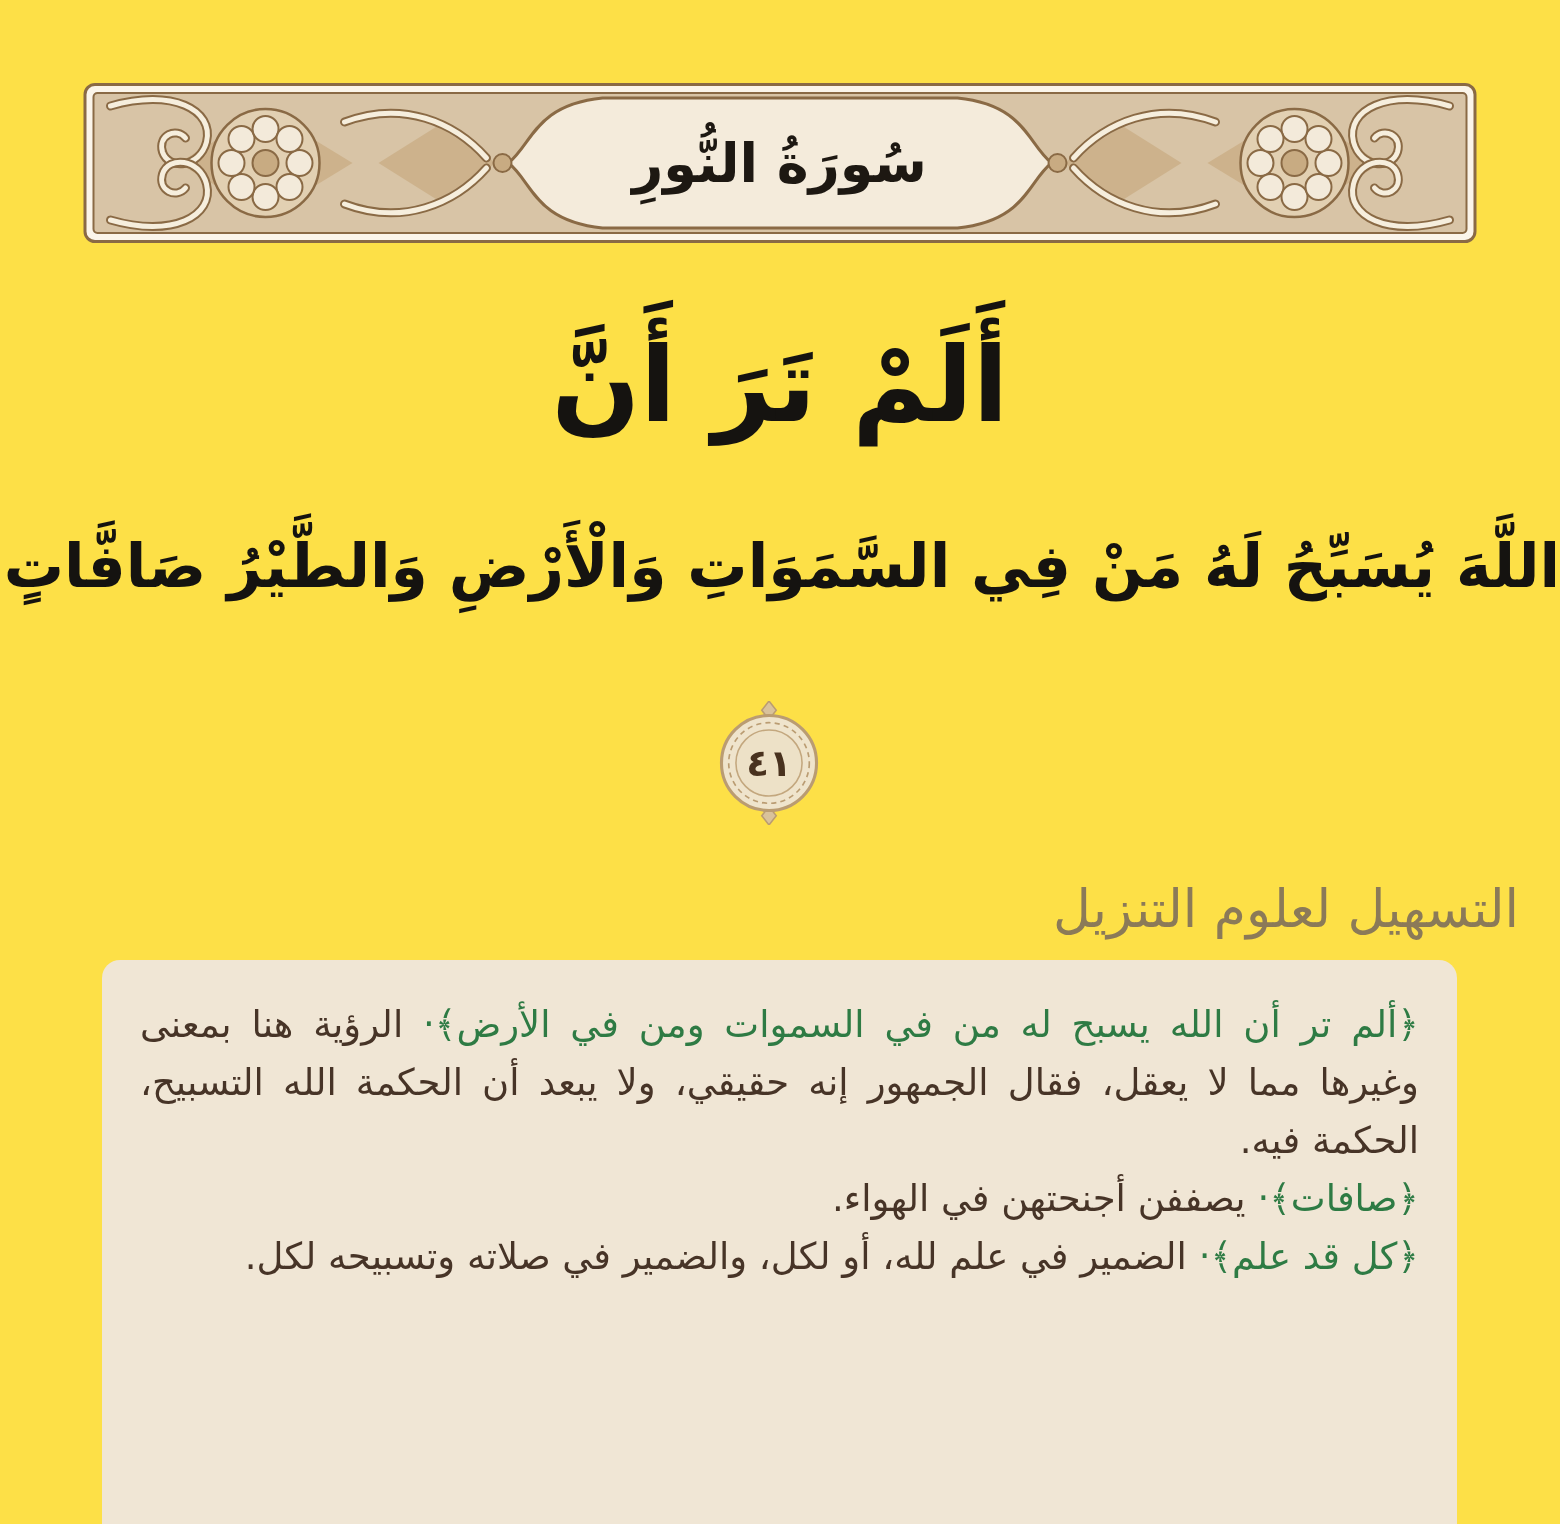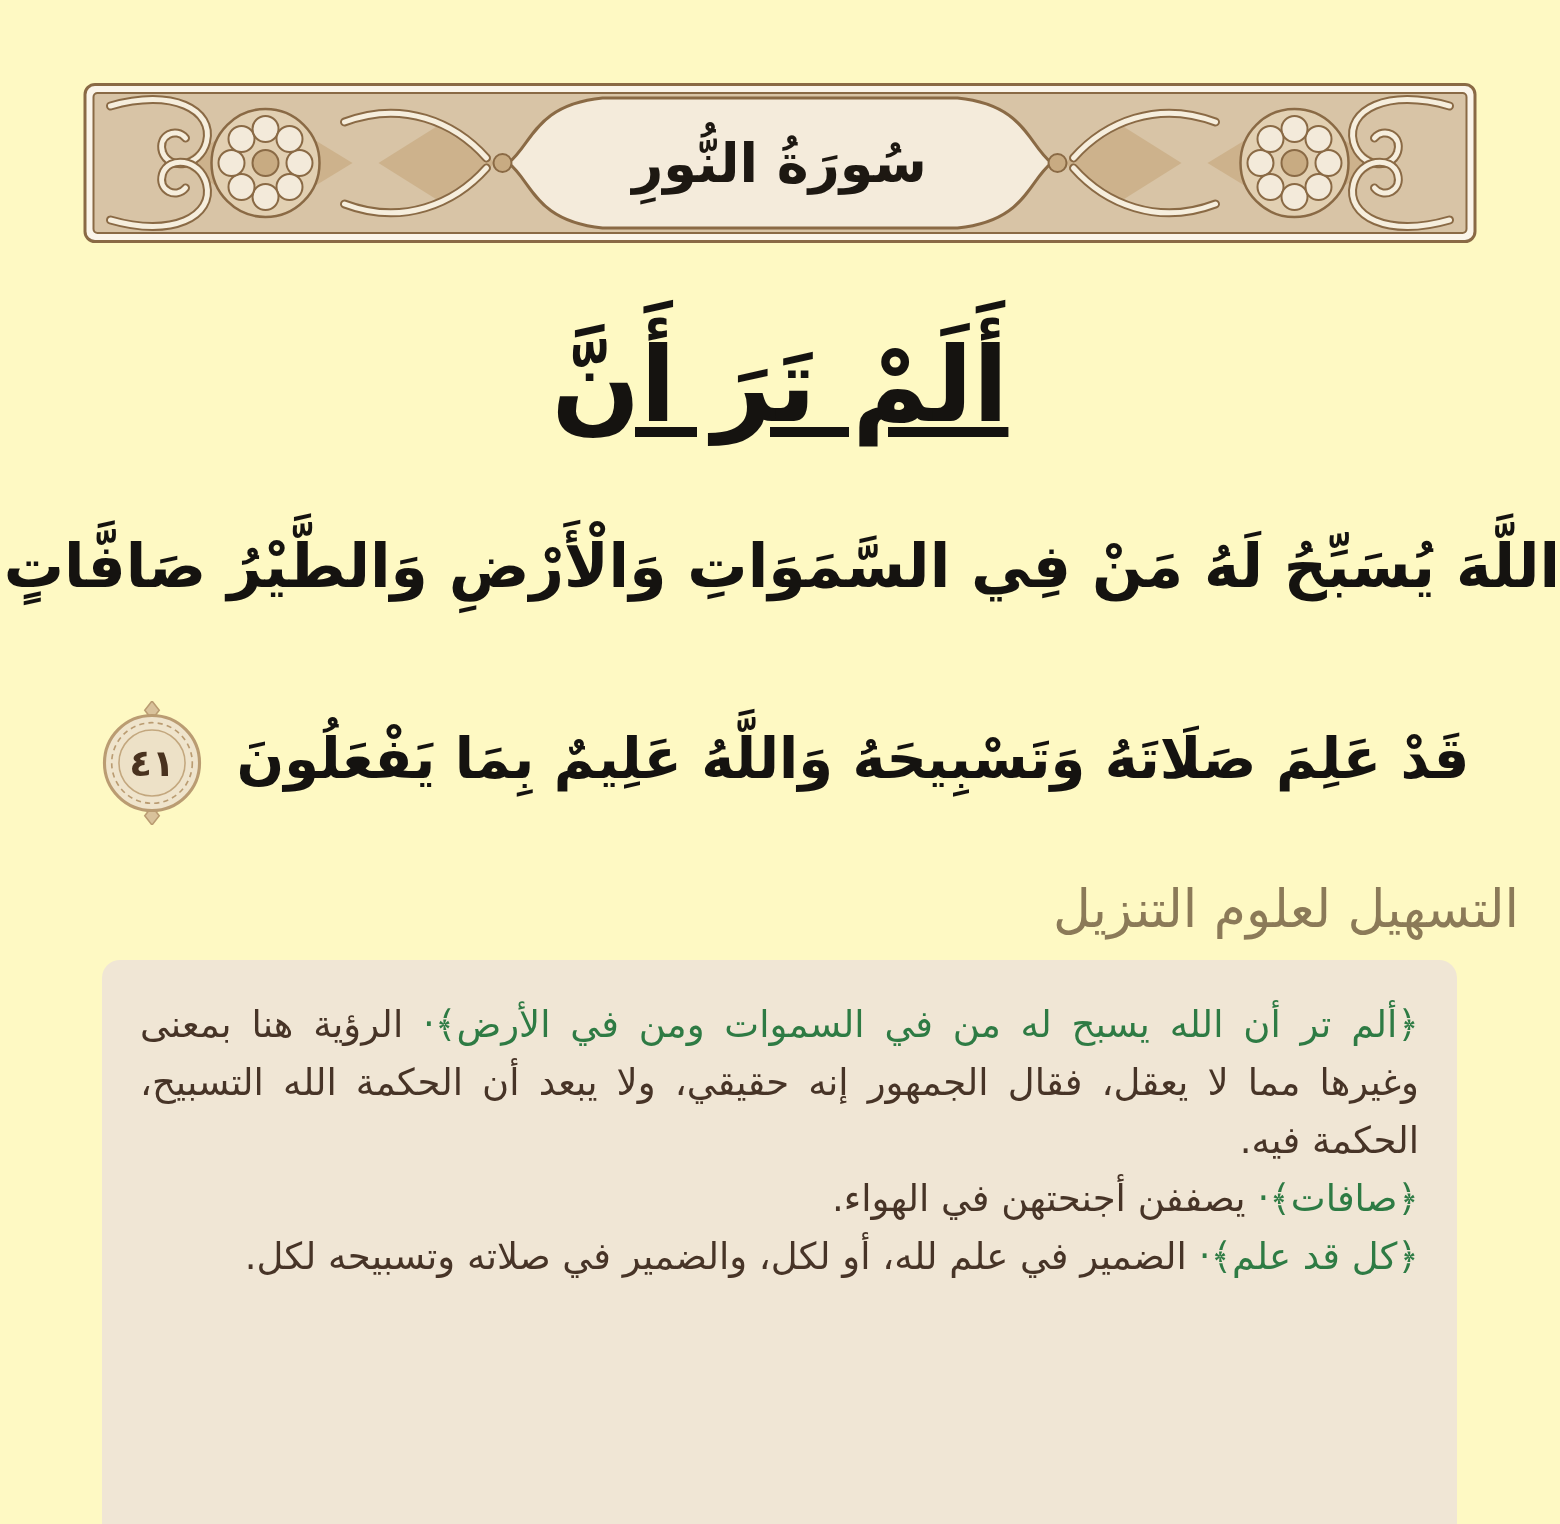--- a/index.html
+++ b/index.html
@@ -8,21 +8,21 @@
     width: 1560px;
     height: 1524px;
     background: #FAF4E9;
     font-family: "DejaVu Sans", sans-serif;
     overflow: hidden;
   }
   .page {
     position: relative;
     width: 1560px;
     height: 1524px;
-    background: #fef9c3;
+    background: #fde047;
   }
 
   
   .banner {
     position: absolute;
     left: 80px;
     top: 82px;
     width: 1400px;
     height: 162px;
   }
@@ -36,21 +36,21 @@
   .verse-block {
     position: absolute;
     left: 0;
     top: 297px;
     width: 1560px;
     text-align: center;
     direction: rtl;
     color: #151310;
   }
   .verse-line { white-space: nowrap; }
-  .verse-line-1 { font-size: 104px; line-height: 177px; font-weight: bold; text-decoration: underline; }
+  .verse-line-1 { font-size: 104px; line-height: 177px; font-weight: bold; }
   .verse-line-2 { font-size: 60px;  line-height: 185px; font-weight: bold; }
   .verse-line-3 { font-size: 56px;  line-height: 200px; font-weight: bold; }
   .ayah-medal {
     display: inline-block;
     width: 124px;
     height: 124px;
     vertical-align: middle;
     margin-inline-start: 22px;
   }
   .ayah-medal text { font-family: "DejaVu Sans", sans-serif; font-weight: bold; }
@@ -142,21 +142,21 @@
       <circle cx="975" cy="81" r="9" fill="#C8AB82" stroke="#8A6A45" stroke-width="2"></circle>
 
       <text x="697" y="100" text-anchor="middle" font-size="54" fill="#1D1812" class="banner-title-text">سُورَةُ النُّورِ</text>
     </svg>
   </div>
 
   <div class="verse-block">
     <div class="verse-line verse-line-1">أَلَمْ تَرَ أَنَّ</div>
     <div class="verse-line verse-line-2">اللَّهَ يُسَبِّحُ لَهُ مَنْ فِي السَّمَوَاتِ وَالْأَرْضِ وَالطَّيْرُ صَافَّاتٍ كُلٌّ</div>
     <div class="verse-line verse-line-3">
-      <span>قَدْ عَلِمَ صَلَاتَهُ وَتَسْبِيحَهُ وَاللَّهُ عَلِيمٌ بِمَا يَفْعَلُونَ</span><svg class="ayah-medal" viewBox="0 0 120 120">
+      <svg class="ayah-medal" viewBox="0 0 120 120">
           <path d="M60,0 l7,9 -7,9 -7,-9 z" fill="#D9C29B" stroke="#BA9C72" stroke-width="1.5"></path>
           <path d="M60,102 l7,9 -7,9 -7,-9 z" fill="#D9C29B" stroke="#BA9C72" stroke-width="1.5"></path>
           <circle cx="60" cy="60" r="46" fill="#EFE4CC" stroke="#BA9C72" stroke-width="3"></circle>
           <circle cx="60" cy="60" r="39" fill="none" stroke="#BA9C72" stroke-width="1.6" stroke-dasharray="5 4"></circle>
           <circle cx="60" cy="60" r="32" fill="#EDE1C7" stroke="#C3A77E" stroke-width="1.5"></circle>
           <text x="60" y="73" text-anchor="middle" font-size="36" fill="#49321F">٤١</text>
         </svg>
     </div>
   </div>
 

